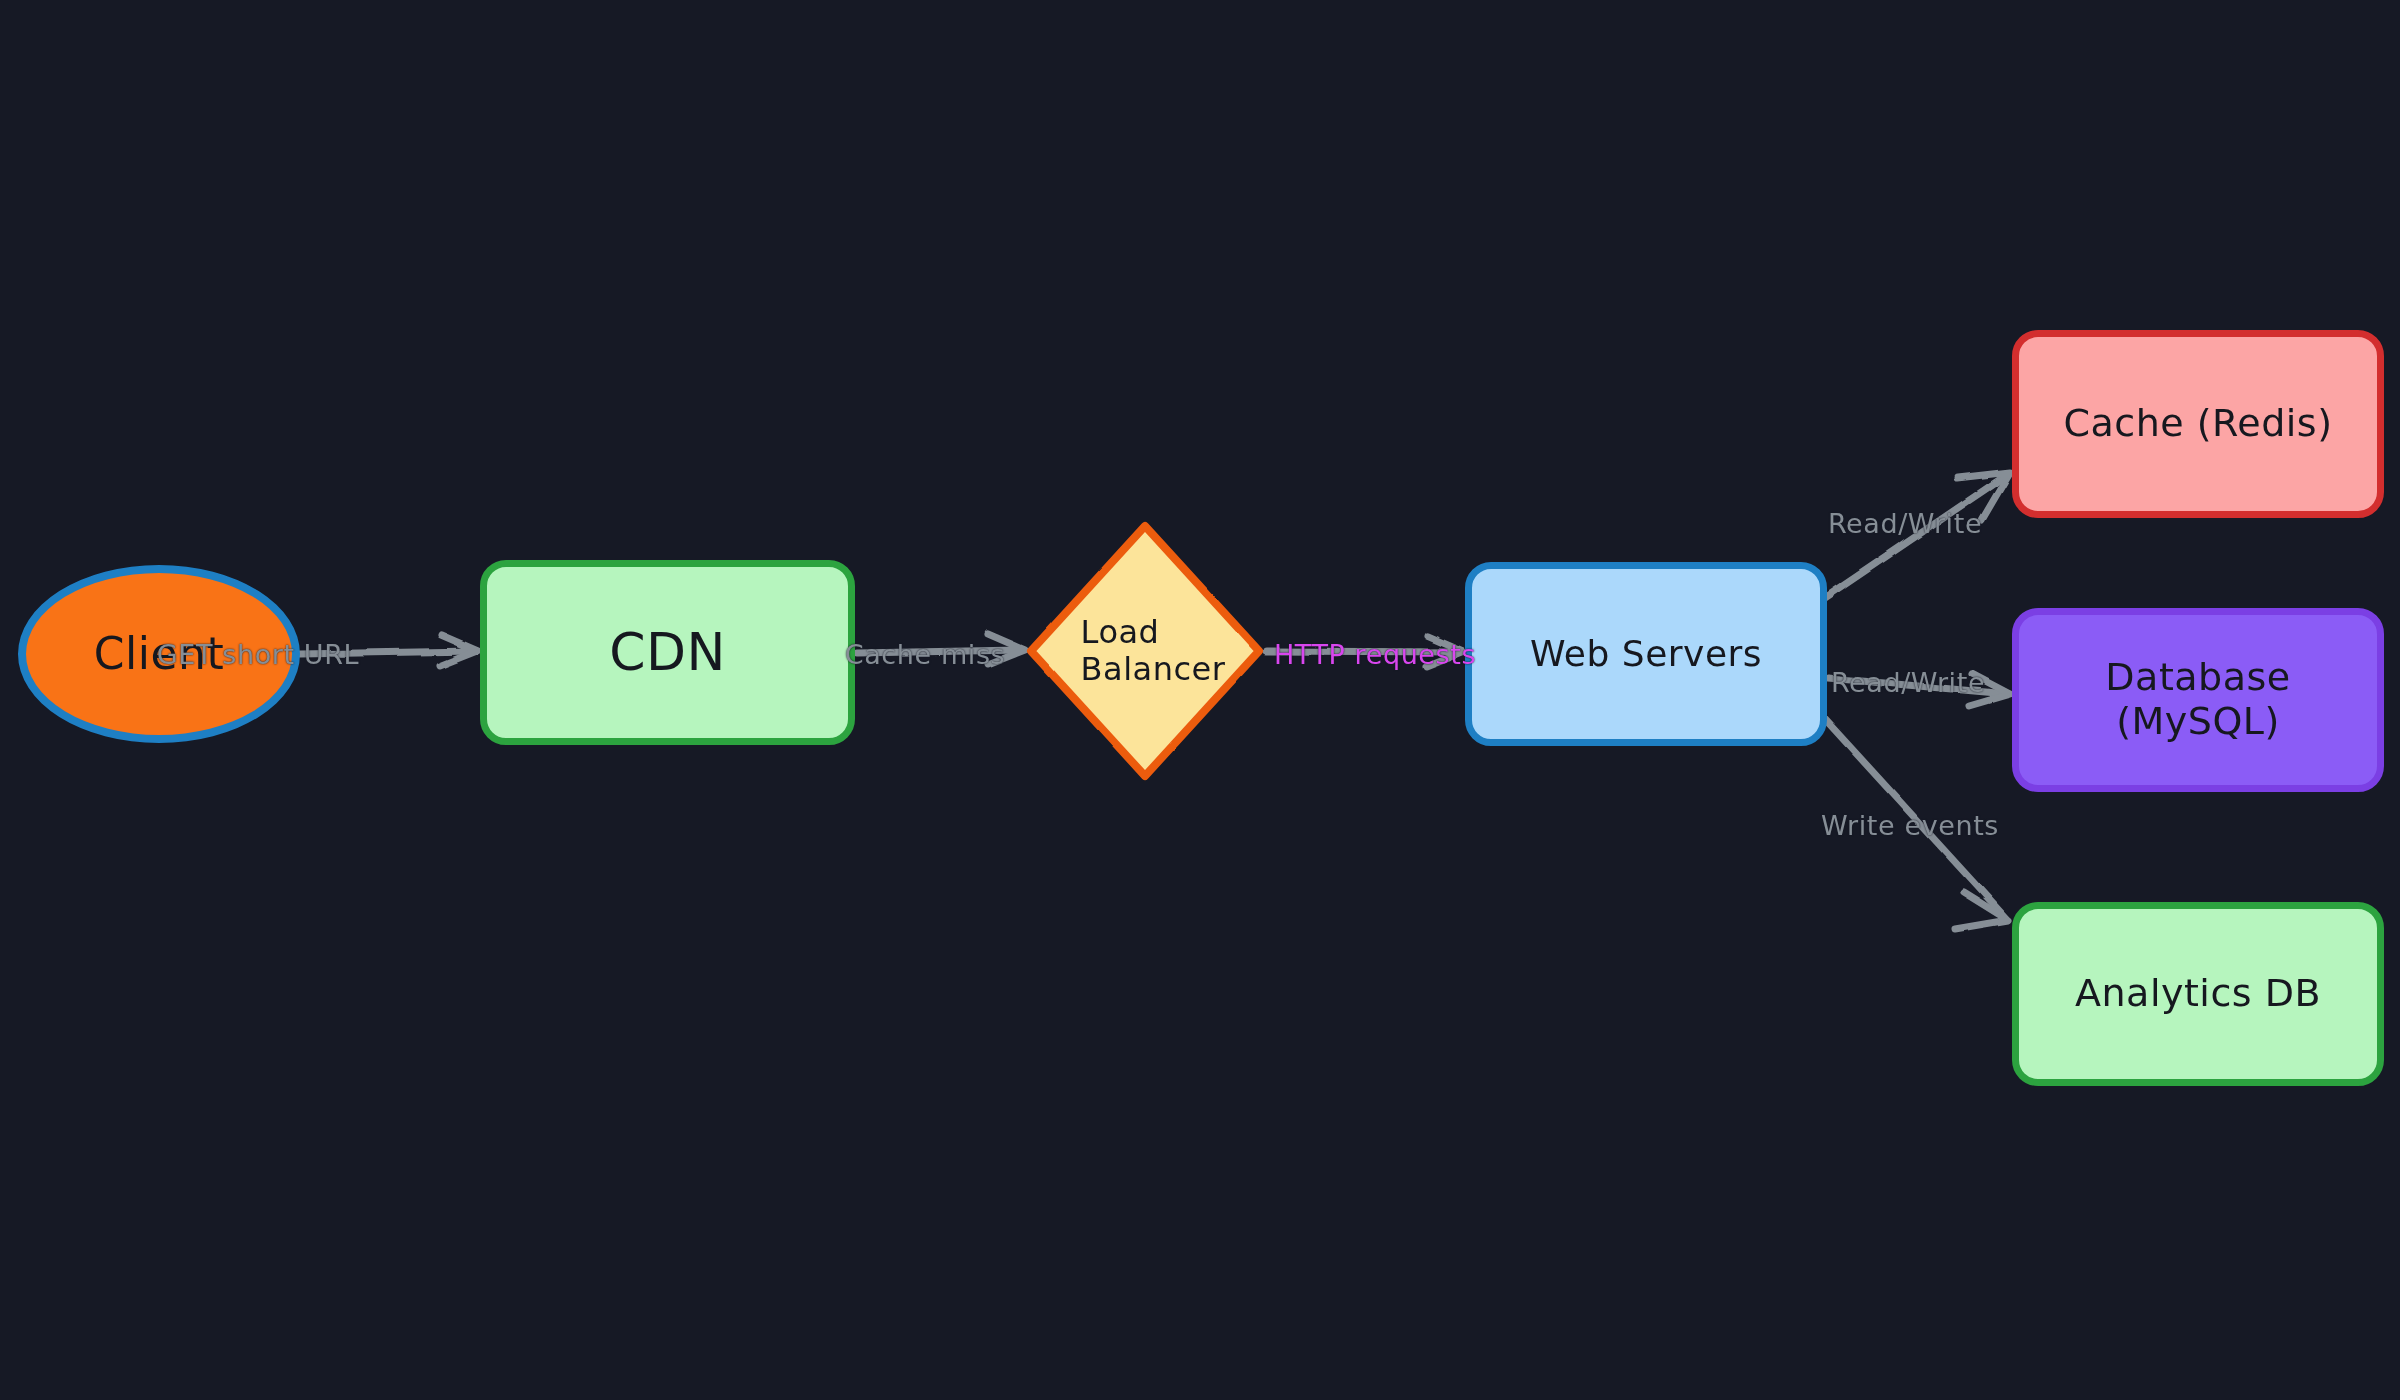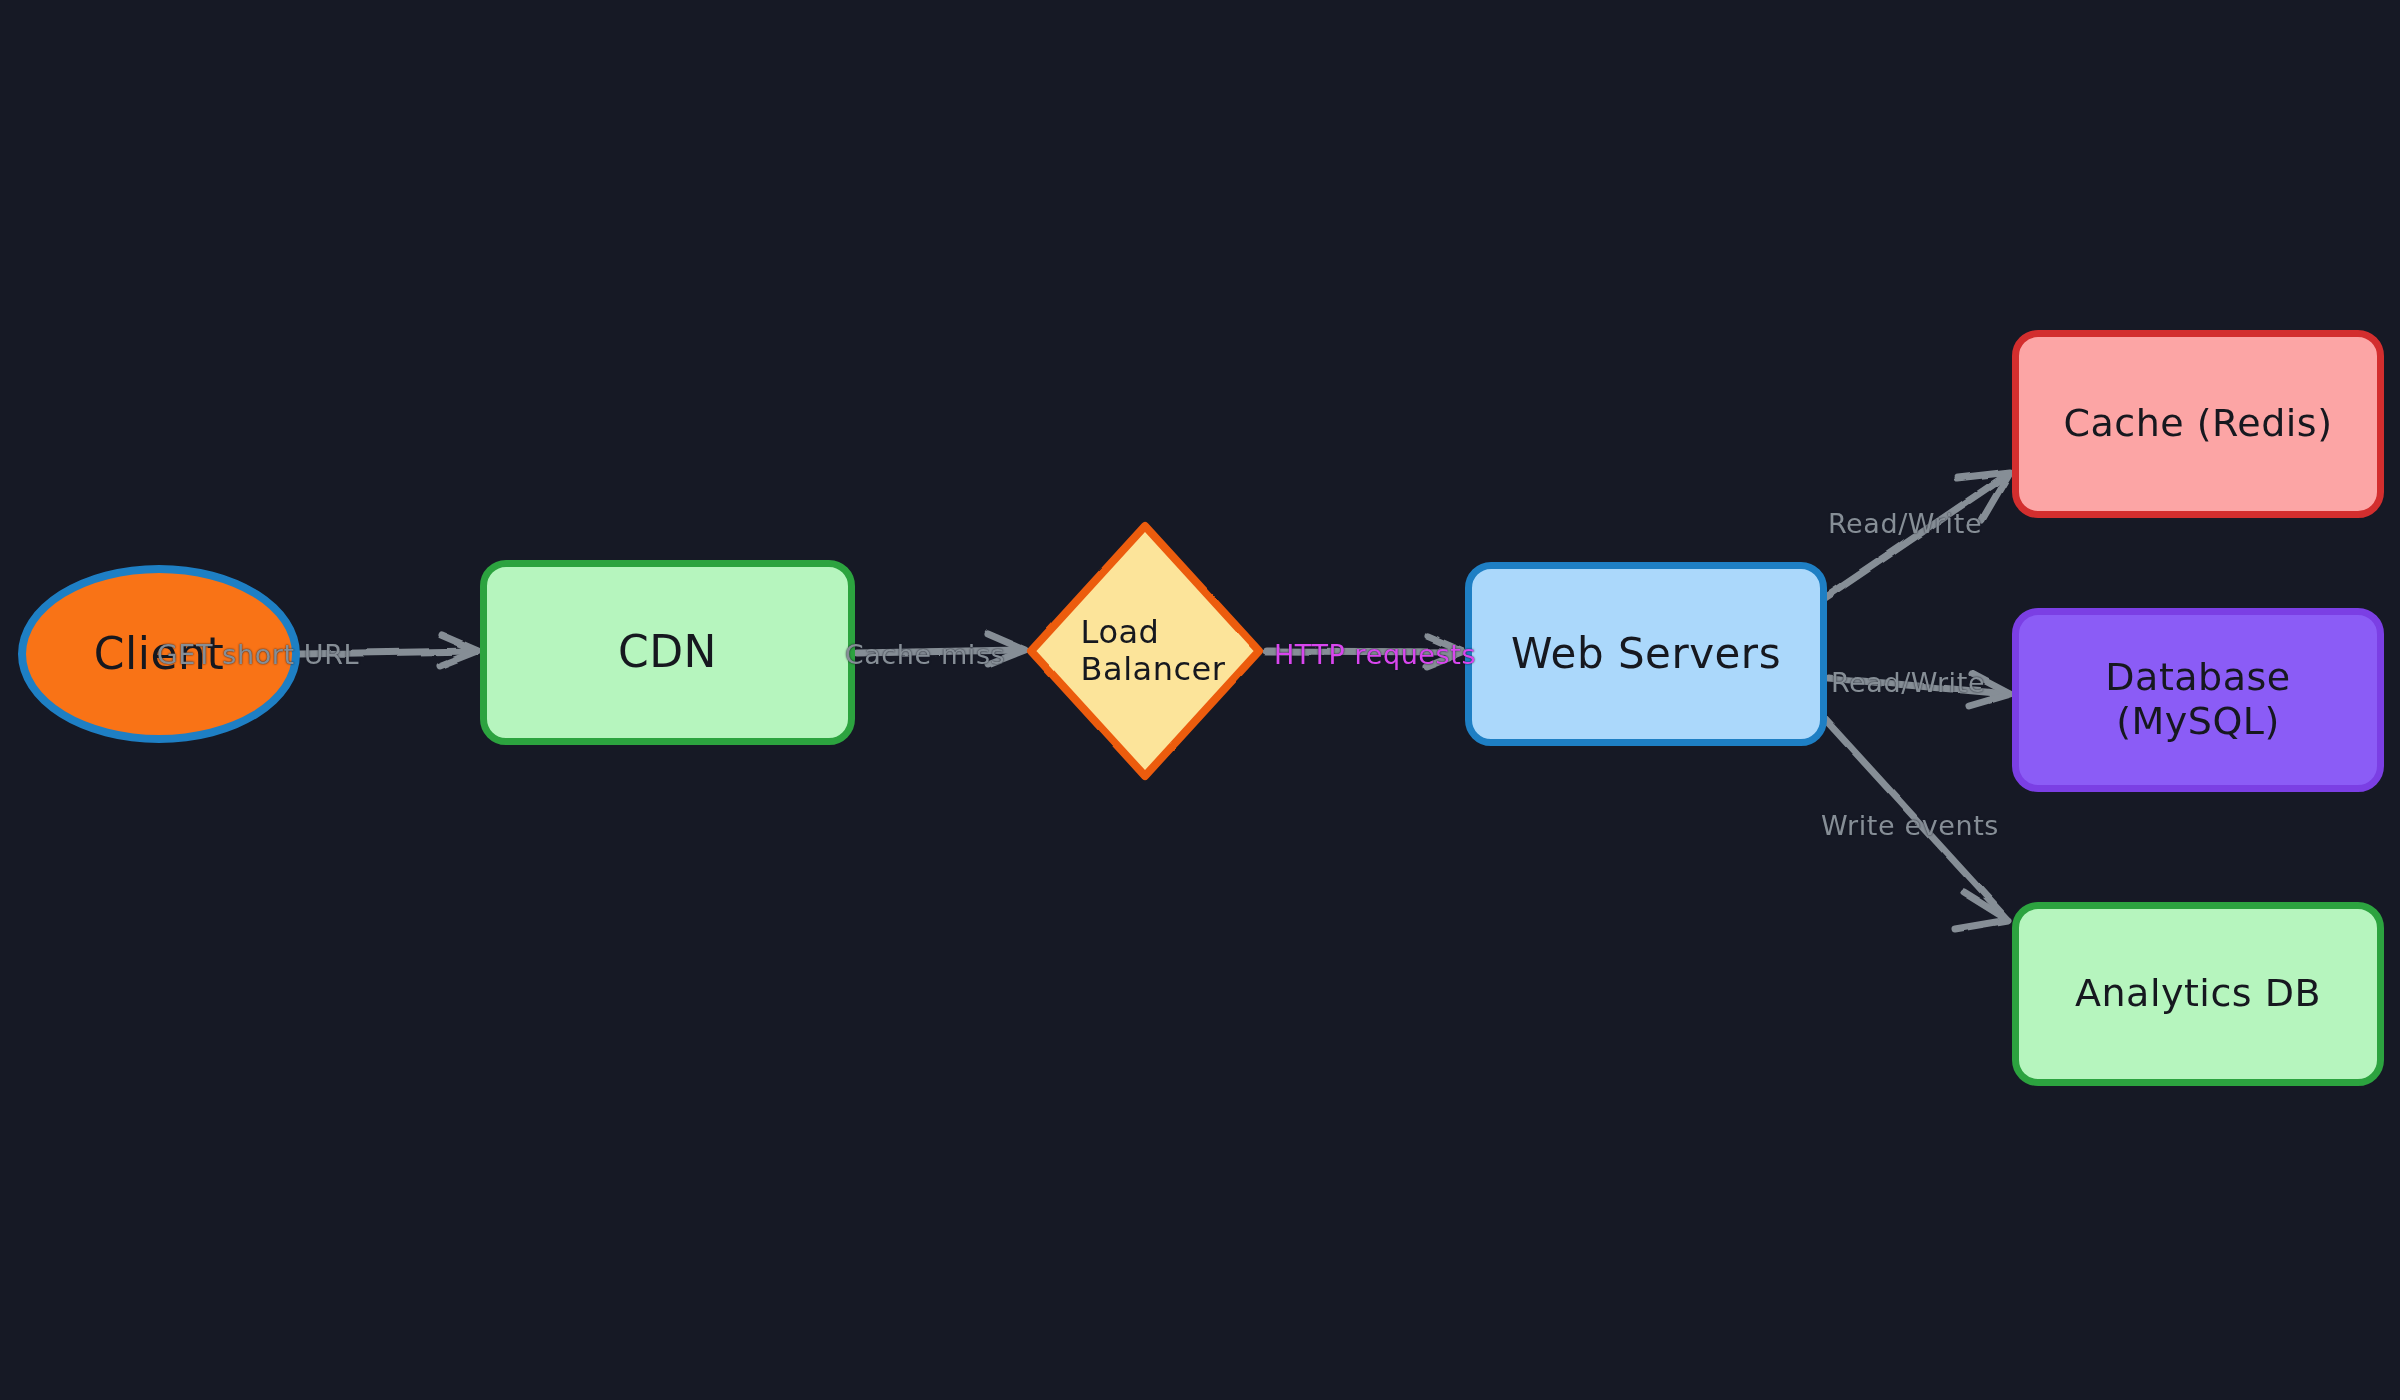--- a/index.html
+++ b/index.html
@@ -126,32 +126,32 @@
         <path d="M 1963 892 L 2008 920 L 1955 929"></path>
       </g>
     </g>
   </svg>
 
   <div class="node ellipse-node" id="node-client" style="left: 18px; top: 565px; width: 282px; height: 178px; background: #f97316; border-color: rgb(30, 127, 196);">
     <span class="node-label" style="font-size: 44px;">Client</span>
   </div>
 
   <div class="node rect-node" id="node-cdn" style="left: 480px; top: 560px; width: 375px; height: 185px; background: rgb(182, 245, 190); border-color: rgb(44, 163, 63);">
-    <span class="node-label" style="font-size: 44px; text-align: center;">CDN</span>
+    <span class="node-label" style="font-size: 52px; text-align: center;">CDN</span>
   </div>
 
   <div class="diamond-wrap" id="node-load-balancer" style="left: 1025px; top: 520px; width: 240px; height: 262px;">
     <svg class="diamond-shape" viewBox="0 0 240 262" preserveAspectRatio="none" xmlns="http://www.w3.org/2000/svg">
       <polygon id="lb-poly" points="120,6 234,131 120,256 6,131" stroke-width="8" stroke-linejoin="round" filter="url(#roughLight)" fill="#fce49a" stroke="#ec5b11"></polygon>
     </svg>
     <span class="node-label diamond-label" id="lb-label" style="font-size: 32px;">Load<br>Balancer</span>
   </div>
 
   <div class="node rect-node" id="node-web-servers" style="left: 1465px; top: 562px; width: 362px; height: 184px; background: rgb(171, 216, 251); border-color: rgb(30, 127, 196);">
-    <span class="node-label" style="font-size: 42px;">Web Servers</span>
+    <span class="node-label" style="font-size: 36px;">Web Servers</span>
   </div>
 
   <div class="node rect-node" id="node-cache-redis" style="left: 2012px; top: 330px; width: 372px; height: 188px; background: #fca5a5; border-color: rgb(211, 46, 46);">
     <span class="node-label" style="font-size: 38px;">Cache (Redis)</span>
   </div>
 
   <div class="node rect-node" id="node-database-mysql" style="left: 2012px; top: 608px; width: 372px; height: 184px; background: #8b5cf6; border-color: rgb(123, 63, 228);">
     <span class="node-label" style="font-size: 38px;">Database (MySQL)</span>
   </div>
 

